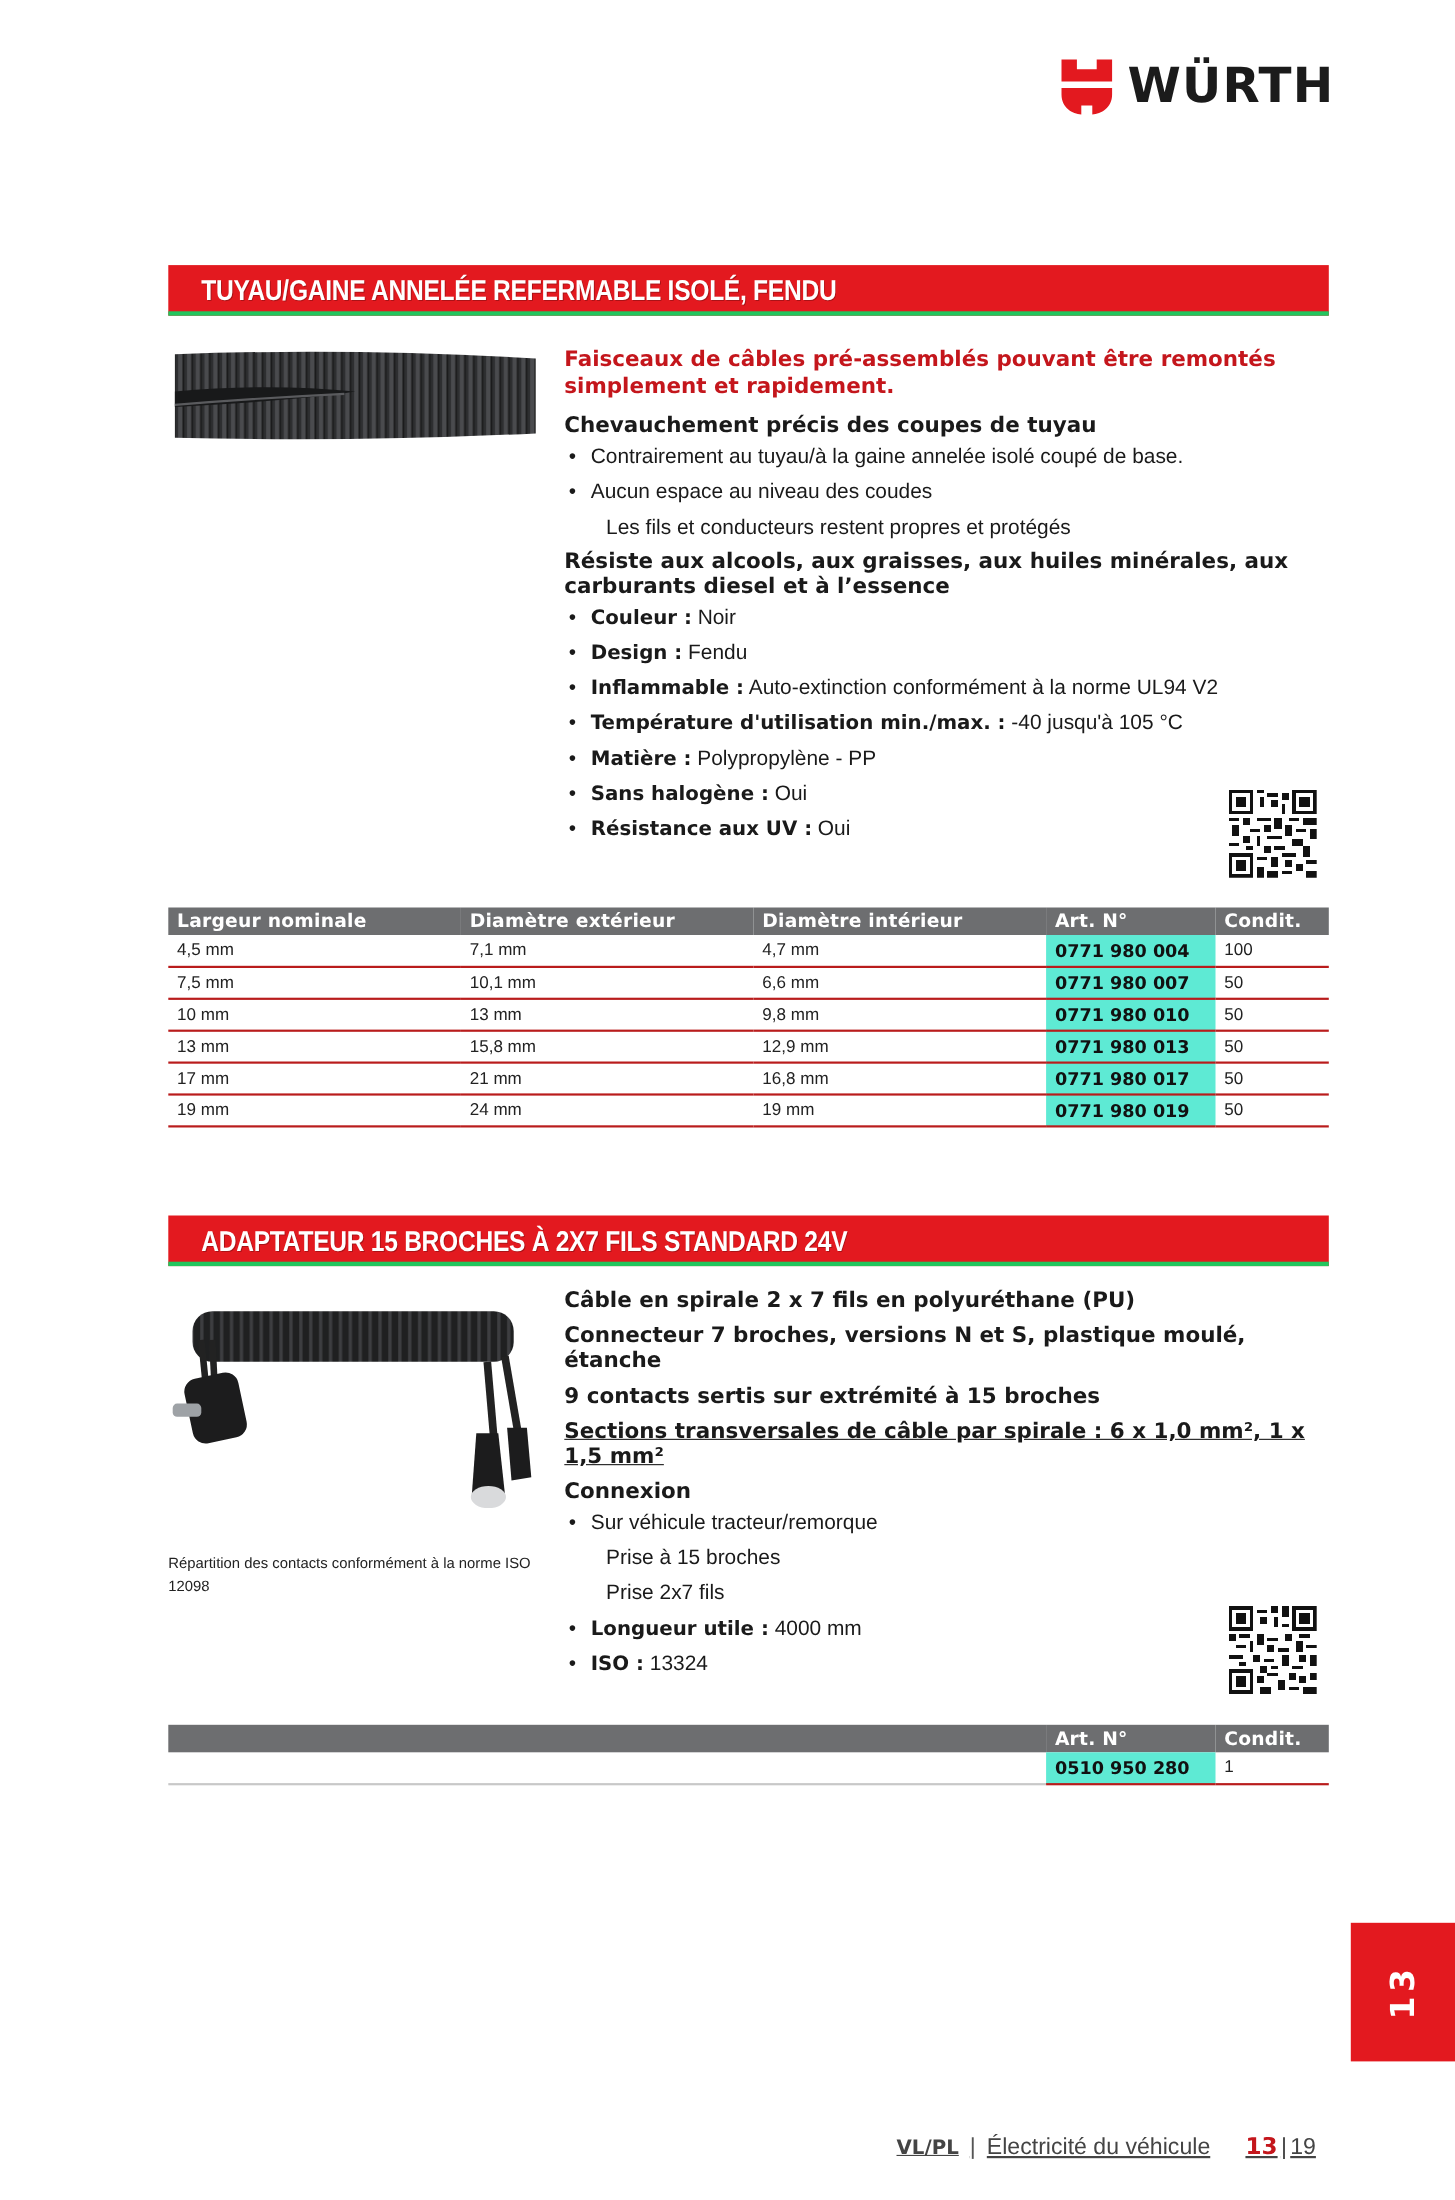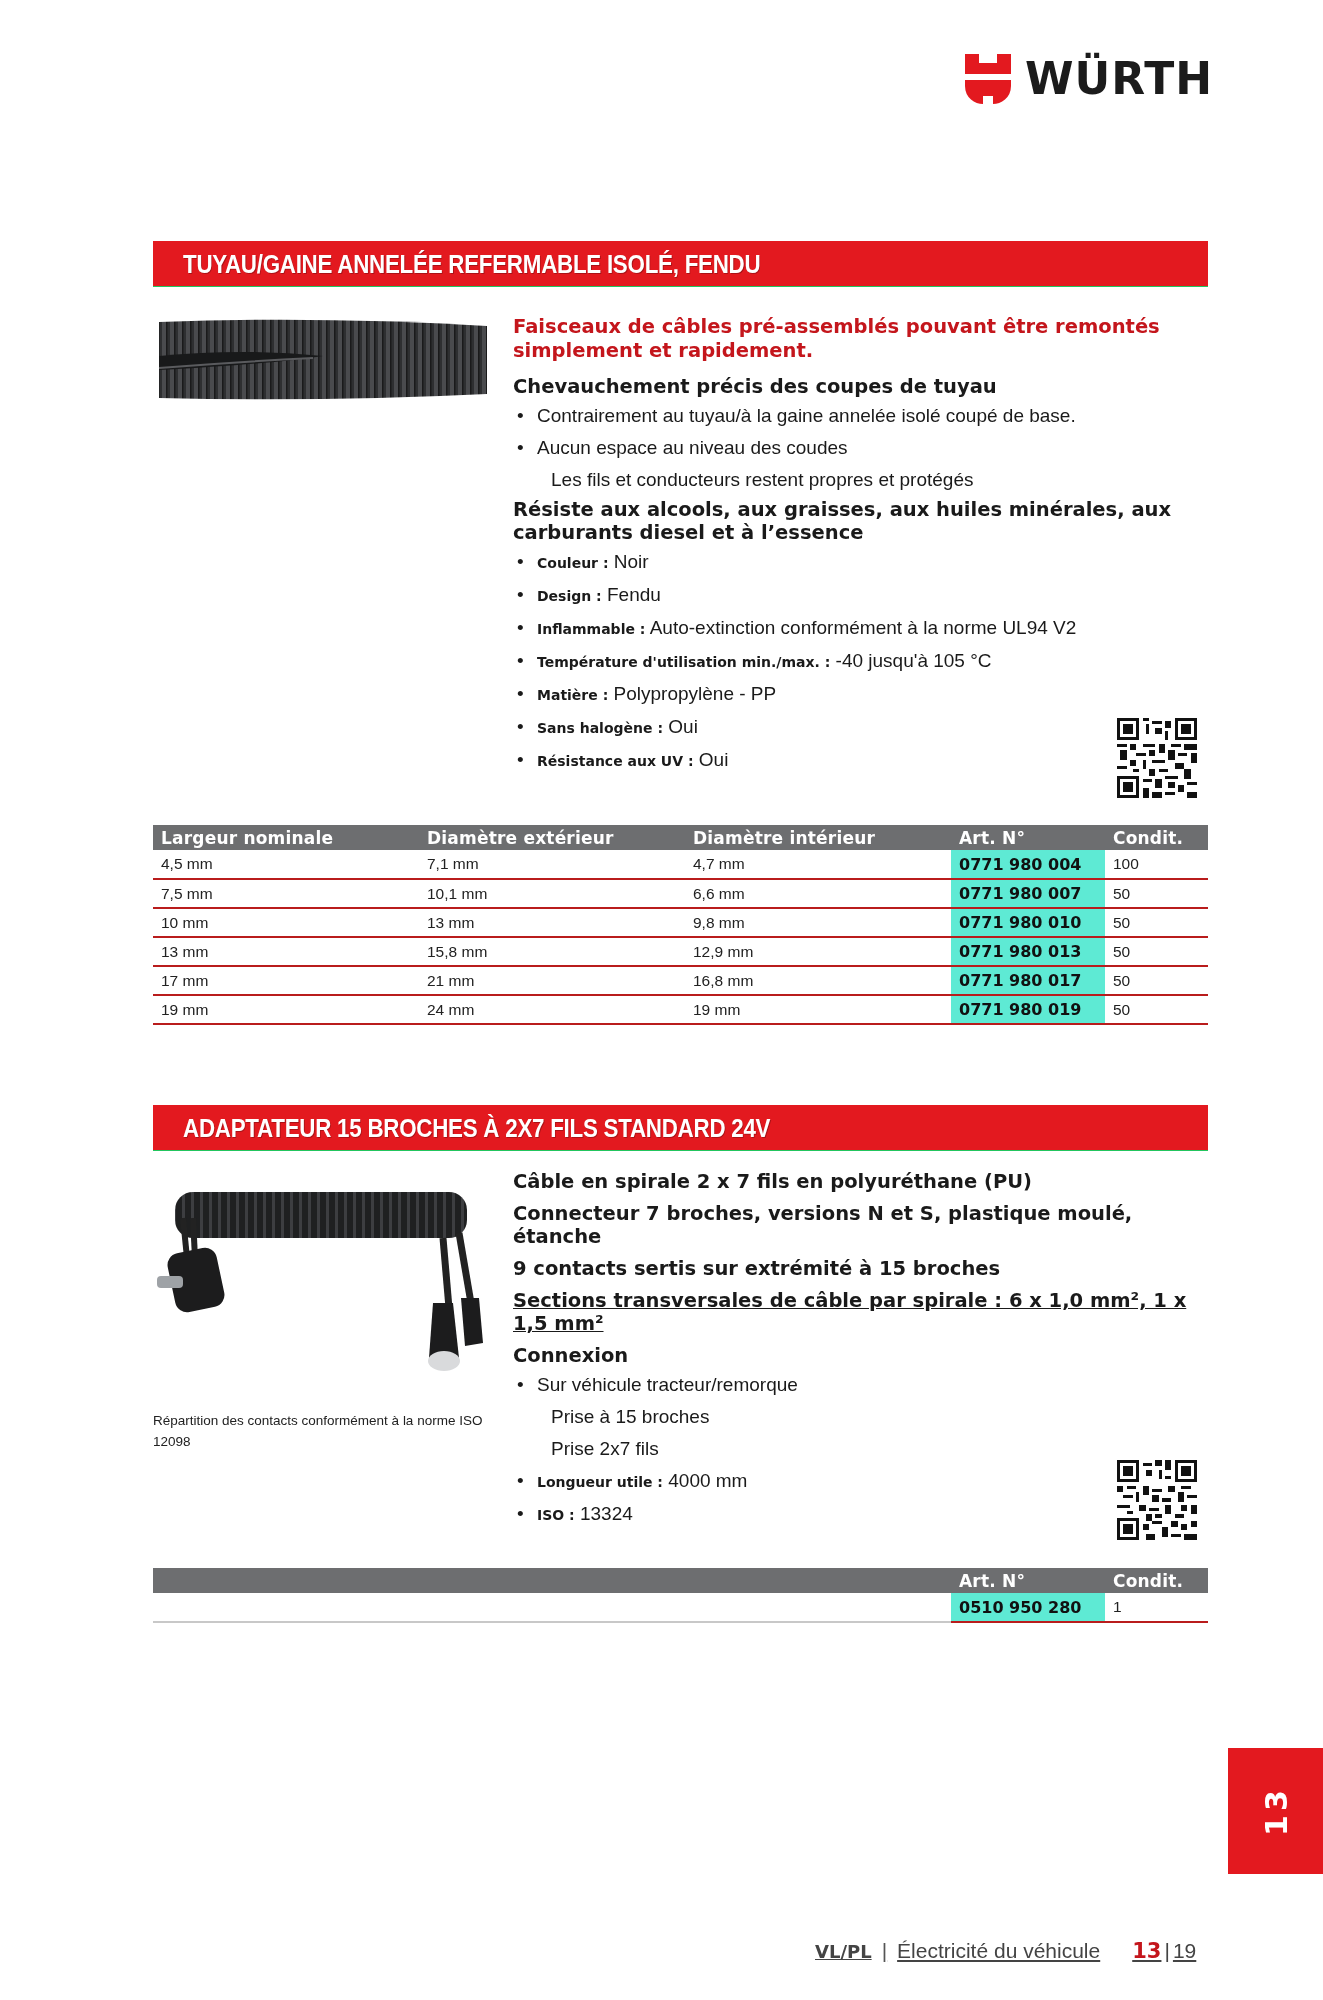--- a/index.html
+++ b/index.html
@@ -3,30 +3,30 @@
 <meta charset="utf-8">
 <style>
   * { box-sizing: border-box; margin: 0; padding: 0; }
   html, body { width: 1323px; height: 2000px; background: #ffffff; overflow: hidden; }
   body { position: relative; font-family: "DejaVu Sans", sans-serif; color: #1a1a1a; }
 
   .logo { position: absolute; left: 963px; top: 52px; height: 54px; display: flex; align-items: center; }
   .logo-mark { width: 50px; height: 54px; position: relative; }
   .logo-text { font-family: "DejaVu Sans", sans-serif; font-weight: bold; font-size: 44px; letter-spacing: 1px; color: #1b1b1b; margin-left: 12px; line-height: 54px; }
 
-  .section-bar { position: absolute; left: 153px; width: 1055px; height: 46px; background: #e3191f; border-bottom: 1px solid #22c55e; }
+  .section-bar { position: absolute; left: 153px; width: 1055px; height: 46px; background: #e3191f; border-bottom: 4px solid #22c55e; }
   .section-title { position: absolute; left: 30px; top: 0; line-height: 46px; font-family: "Liberation Sans", sans-serif; font-weight: bold; font-size: 26px; color: #ffffff; letter-spacing: -0.3px; transform: scaleX(0.86); transform-origin: left center; white-space: nowrap; text-shadow: 1px 1px 0 rgba(0,0,0,0.25); }
 
   .prod-img { position: absolute; }
   .text-col { position: absolute; left: 513px; width: 690px; }
   .lead { color: #c4161c; font-weight: bold; font-size: 19.5px; line-height: 24px; }
   .h-bold { font-weight: bold; font-size: 19.5px; line-height: 23px; color: #1a1a1a; }
   .bullet { position: relative; padding-left: 24px; font-size: 19px; line-height: 32px; color: #1a1a1a; font-family: "Liberation Sans", sans-serif; }
   .bullet::before { content: "•"; position: absolute; left: 4px; top: 0; }
-  .bullet b { font-family: "DejaVu Sans", sans-serif; font-weight: bold; font-size: 14px; }
+  .bullet b { font-family: "DejaVu Sans", sans-serif; font-weight: bold; font-size: 18px; }
   .sub { padding-left: 38px; font-size: 19px; line-height: 32px; font-family: "Liberation Sans", sans-serif; }
 
   .qr { position: absolute; width: 80px; height: 80px; }
 
   table.spec { position: absolute; left: 153px; width: 1055px; border-collapse: collapse; font-family: "Liberation Sans", sans-serif; }
   table.spec thead tr { background: #6d6e70; height: 25px; }
   table.spec th { color: #ffffff; font-family: "DejaVu Sans", sans-serif; font-weight: bold; font-size: 17px; text-align: left; padding: 0 8px; letter-spacing: 0.2px; }
   table.spec td { font-size: 15.5px; height: 29px; padding: 0 8px; border-bottom: 2px solid #b91c1c; color: #222; }
   table.spec td.art { background: #5eead4; font-family: "DejaVu Sans", sans-serif; font-weight: bold; font-size: 16px; color: #111; }
   table.spec td.empty { border-bottom: 2px solid #c8c8c8; }

